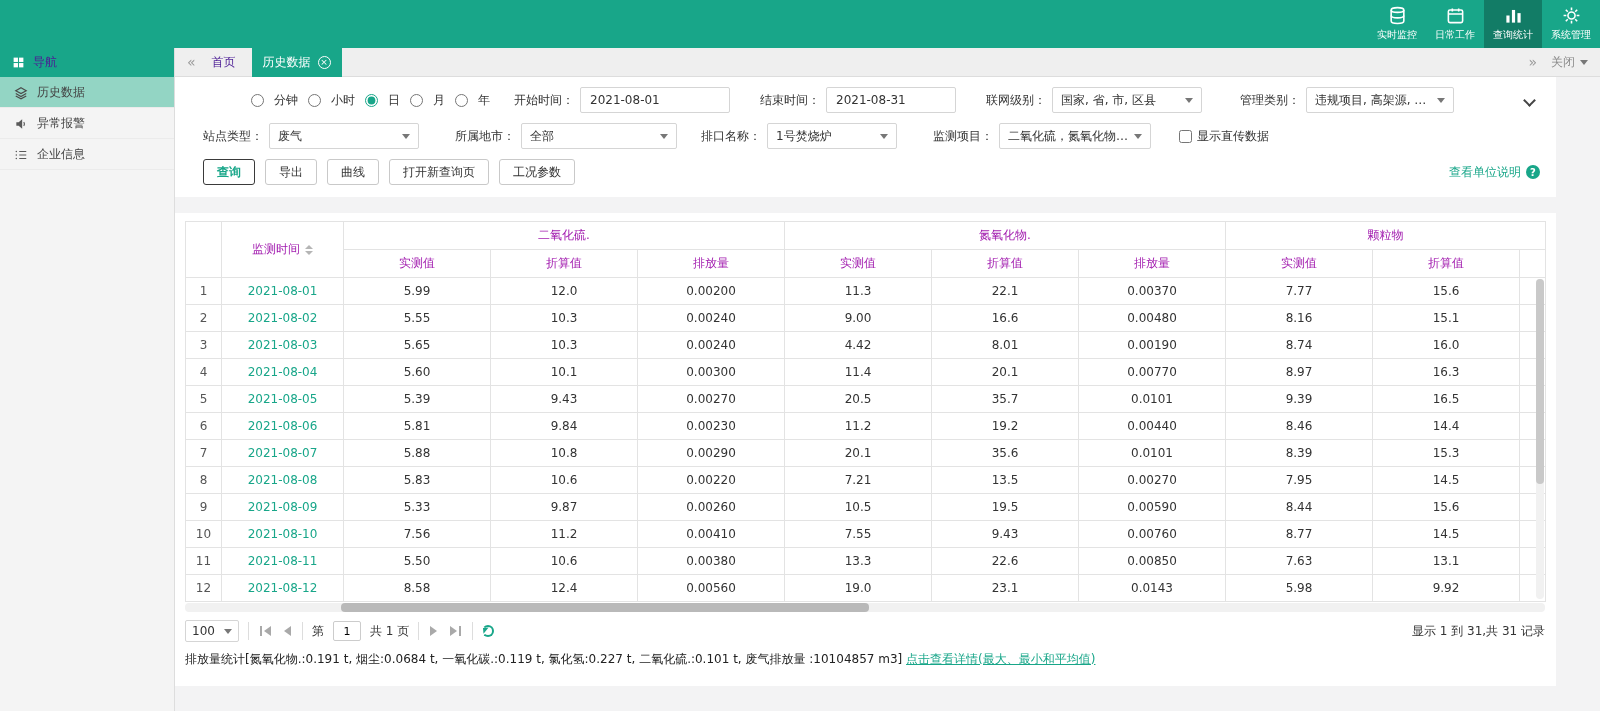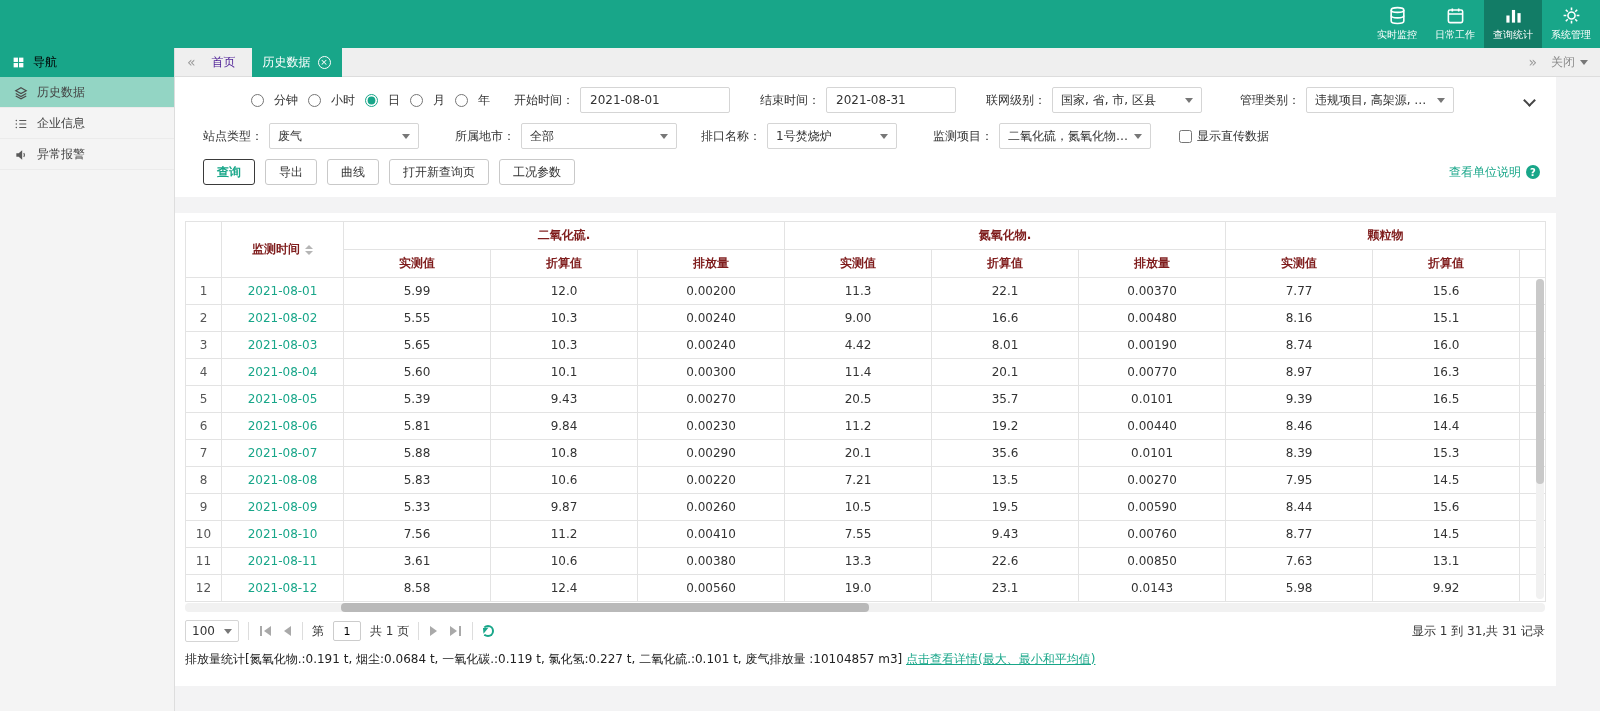--- a/index.html
+++ b/index.html
@@ -15,21 +15,21 @@
   .company{color:#fff;font-size:16px;font-weight:bold;letter-spacing:1px}
   .topnav{margin-left:auto;display:flex;height:100%}
   .topnav-item{width:58px;display:flex;flex-direction:column;align-items:center;justify-content:center;gap:3px;color:#fff;cursor:pointer}
   .topnav-item.active{background:rgba(0,0,0,.25)}
   .topnav-item .lbl{font-size:10px;white-space:nowrap}
   .nav-ic{width:19px;height:19px;display:block}
 
   
   .mainrow{flex:1;display:flex;min-height:0}
   .sidebar{width:175px;flex:0 0 175px;background:#f4f4f4;border-right:1px solid #ddd;display:flex;flex-direction:column}
-  .side-head{height:29px;flex:0 0 29px;background:#18a689;color:#000000;display:flex;align-items:center;gap:8px;padding:0 12px}
+  .side-head{height:29px;flex:0 0 29px;background:#18a689;color:#4c1d95;display:flex;align-items:center;gap:8px;padding:0 12px}
   .side-ic{width:13px;height:13px;display:block}
   .side-item{height:31px;flex:0 0 31px;display:flex;align-items:center;gap:10px;padding:0 14px;color:#444;border-bottom:1px solid #ebebeb;cursor:pointer;background:#f4f4f4}
   .side-item.active{background:#93d5c4}
 
   .main{flex:1;display:flex;flex-direction:column;min-width:0}
   .tabbar{height:29px;flex:0 0 29px;background:#efefef;border-bottom:1px solid #ddd;display:flex;align-items:center;padding:0 12px;gap:16px}
   .tab-scroll{color:#9a9a9a;font-size:14px;cursor:pointer;line-height:1}
   .tab{font-size:12px;color:#4c1d95;cursor:pointer}
   .tab.active{background:#18a689;color:#fff;height:29px;display:flex;align-items:center;gap:7px;padding:0 11px}
   .tab-close{width:13px;height:13px;border:1px solid #fff;border-radius:50%;font-size:9px;line-height:1;display:flex;align-items:center;justify-content:center;cursor:pointer}
@@ -56,21 +56,21 @@
   .btn.primary{border:1px solid #3a3a3a;color:#18a689;font-weight:bold}
   .unit-note{margin-left:auto;color:#18a689;display:flex;align-items:center;gap:5px;cursor:pointer}
   .qmark{width:14px;height:14px;border-radius:50%;background:#18a689;color:#fff;font-size:10px;font-weight:bold;font-style:normal;display:flex;align-items:center;justify-content:center}
   .cbx{display:flex;align-items:center;gap:5px;margin-left:28px;cursor:pointer}
 
   
   .table-panel{height:473px;padding:8px 10px 6px;display:flex;flex-direction:column}
   .table-wrap{position:relative}
   table{border-collapse:collapse;table-layout:fixed;width:1360px}
   th,td{border:1px solid #e3e3e3;text-align:center;font-size:12px;overflow:hidden;white-space:nowrap;background:#fff}
-  th{height:28px;font-weight:bold;color:#7f1d1d}
+  th{height:28px;font-weight:normal;color:#a21caf}
   td{height:27px}
   td.c-date{color:#18a689;cursor:pointer}
   td.c-no{color:#555}
   .th-time{position:relative}
   .sort{display:inline-flex;flex-direction:column;gap:2px;margin-left:5px;vertical-align:middle;cursor:pointer}
   .sort i{width:0;height:0;border-left:4px solid transparent;border-right:4px solid transparent}
   .sort .up{border-bottom:4px solid #b5b5b5}
   .sort .down{border-top:4px solid #b5b5b5}
   .vscroll{position:absolute;right:2px;top:58px;width:8px;height:320px;background:#f1f1f1;border-radius:4px;cursor:pointer}
   .vscroll .thumb{width:8px;height:205px;background:#c9c9c9;border-radius:4px}
@@ -160,37 +160,37 @@
           <svg viewBox="0 0 24 24" width="14" height="14" fill="none" stroke="#4a4a4a" stroke-width="2">
             <path d="M12 3l9 5-9 5-9-5z"></path>
               <path d="M3 13l9 5 9-5"></path>
               <path d="M3 17l9 5 9-5"></path>
           </svg>
         </span>
         <span>历史数据</span>
       </div>
       <div class="side-item">
         <span class="side-ic">
+          <svg viewBox="0 0 24 24" width="14" height="14">
+            <path d="M4 9v6h4l6 5V4L8 9z" fill="#5a5a5a"></path>
+            <path d="M16.5 9c1.8 1.7 1.8 4.3 0 6" stroke="#5a5a5a" stroke-width="2" fill="none"></path>
+          </svg>
+        </span>
+        <span>异常报警</span>
+      </div>
+      <div class="side-item">
+        <span class="side-ic">
           <svg viewBox="0 0 24 24" width="14" height="14" fill="none" stroke="#5a5a5a" stroke-width="2">
             <path d="M9 6h12M9 12h12M9 18h12"></path>
             <circle cx="4" cy="6" r="1.3" fill="#5a5a5a" stroke="none"></circle>
             <circle cx="4" cy="12" r="1.3" fill="#5a5a5a" stroke="none"></circle>
             <circle cx="4" cy="18" r="1.3" fill="#5a5a5a" stroke="none"></circle>
           </svg>
         </span>
         <span>企业信息</span>
-      </div>
-      <div class="side-item">
-        <span class="side-ic">
-          <svg viewBox="0 0 24 24" width="14" height="14">
-            <path d="M4 9v6h4l6 5V4L8 9z" fill="#5a5a5a"></path>
-            <path d="M16.5 9c1.8 1.7 1.8 4.3 0 6" stroke="#5a5a5a" stroke-width="2" fill="none"></path>
-          </svg>
-        </span>
-        <span>异常报警</span>
       </div>
     </aside>
 
     <div class="main">
 
       <div class="tabbar">
         <span class="tab-scroll">«</span>
         <span class="tab">首页</span>
         <span class="tab active">
           <span>历史数据</span>
@@ -449,21 +449,21 @@
                     <td>7.55</td>
                     <td>9.43</td>
                     <td>0.00760</td>
                     <td>8.77</td>
                     <td>14.5</td>
                     <td class="c-stub"></td>
                   </tr>
                   <tr>
                     <td class="c-no">11</td>
                     <td class="c-date">2021-08-11</td>
-                    <td>3.61</td>
+                    <td>5.50</td>
                     <td>10.6</td>
                     <td>0.00380</td>
                     <td>13.3</td>
                     <td>22.6</td>
                     <td>0.00850</td>
                     <td>7.63</td>
                     <td>13.1</td>
                     <td class="c-stub"></td>
                   </tr>
                   <tr>

